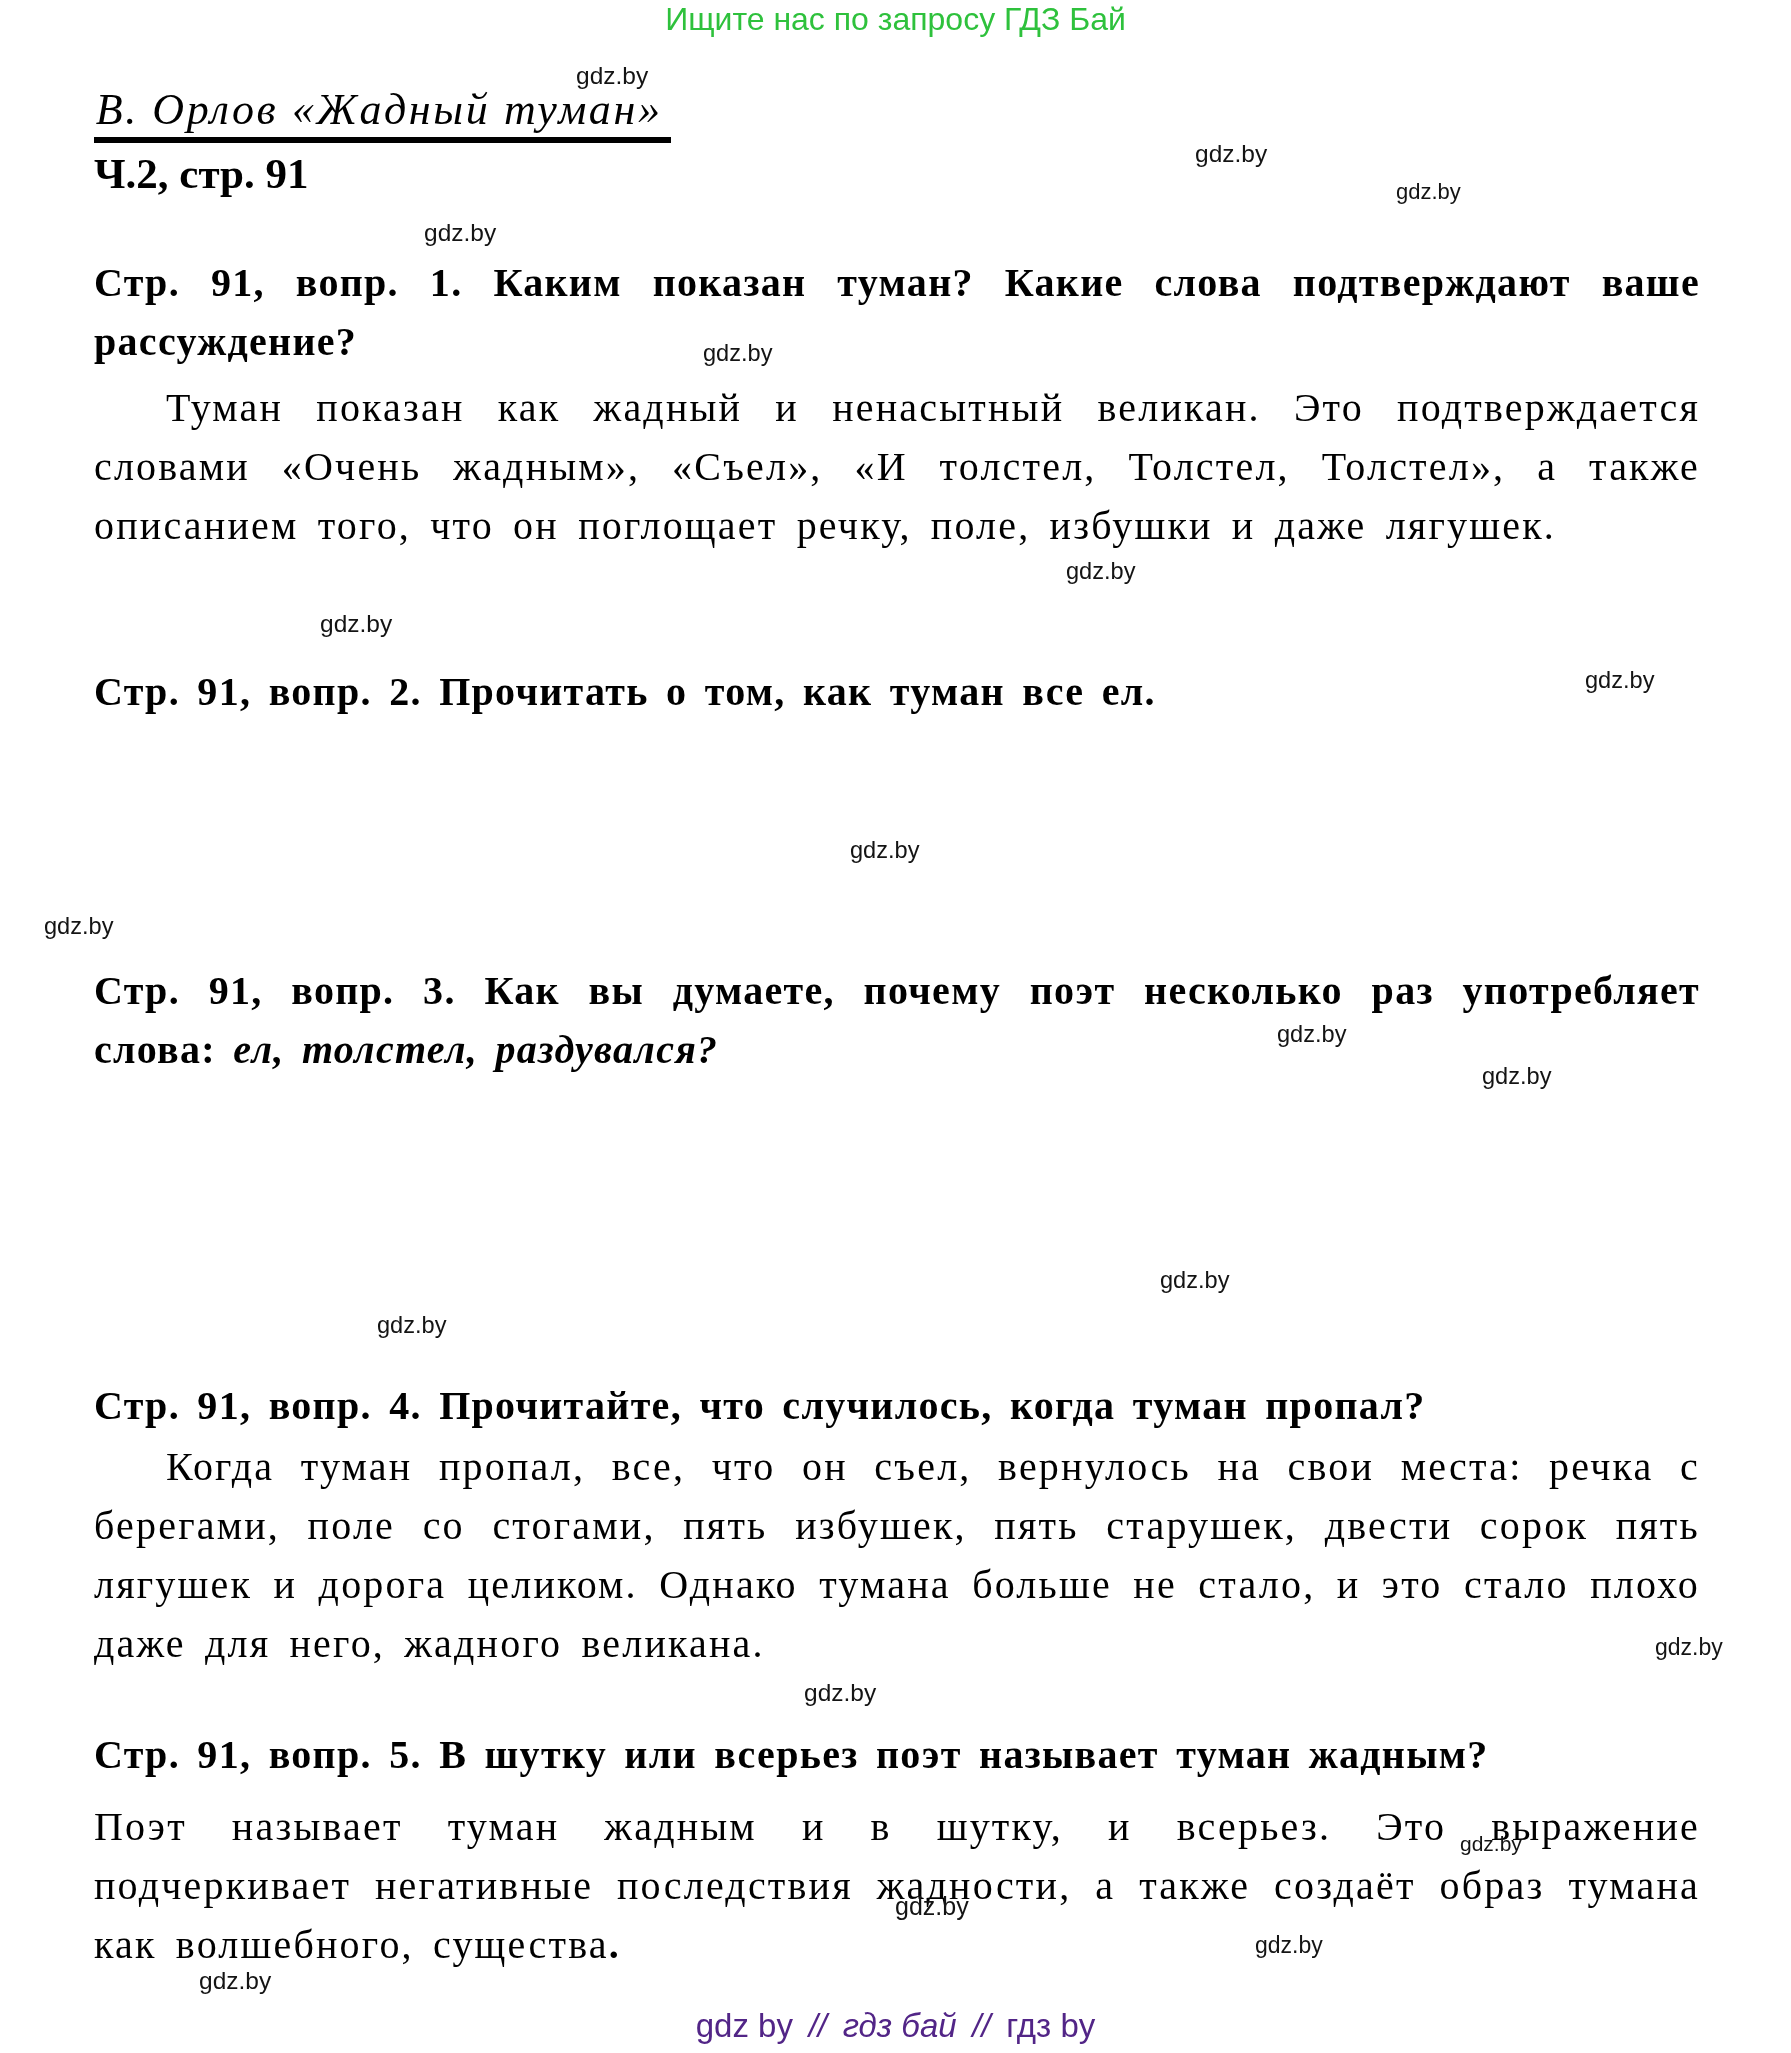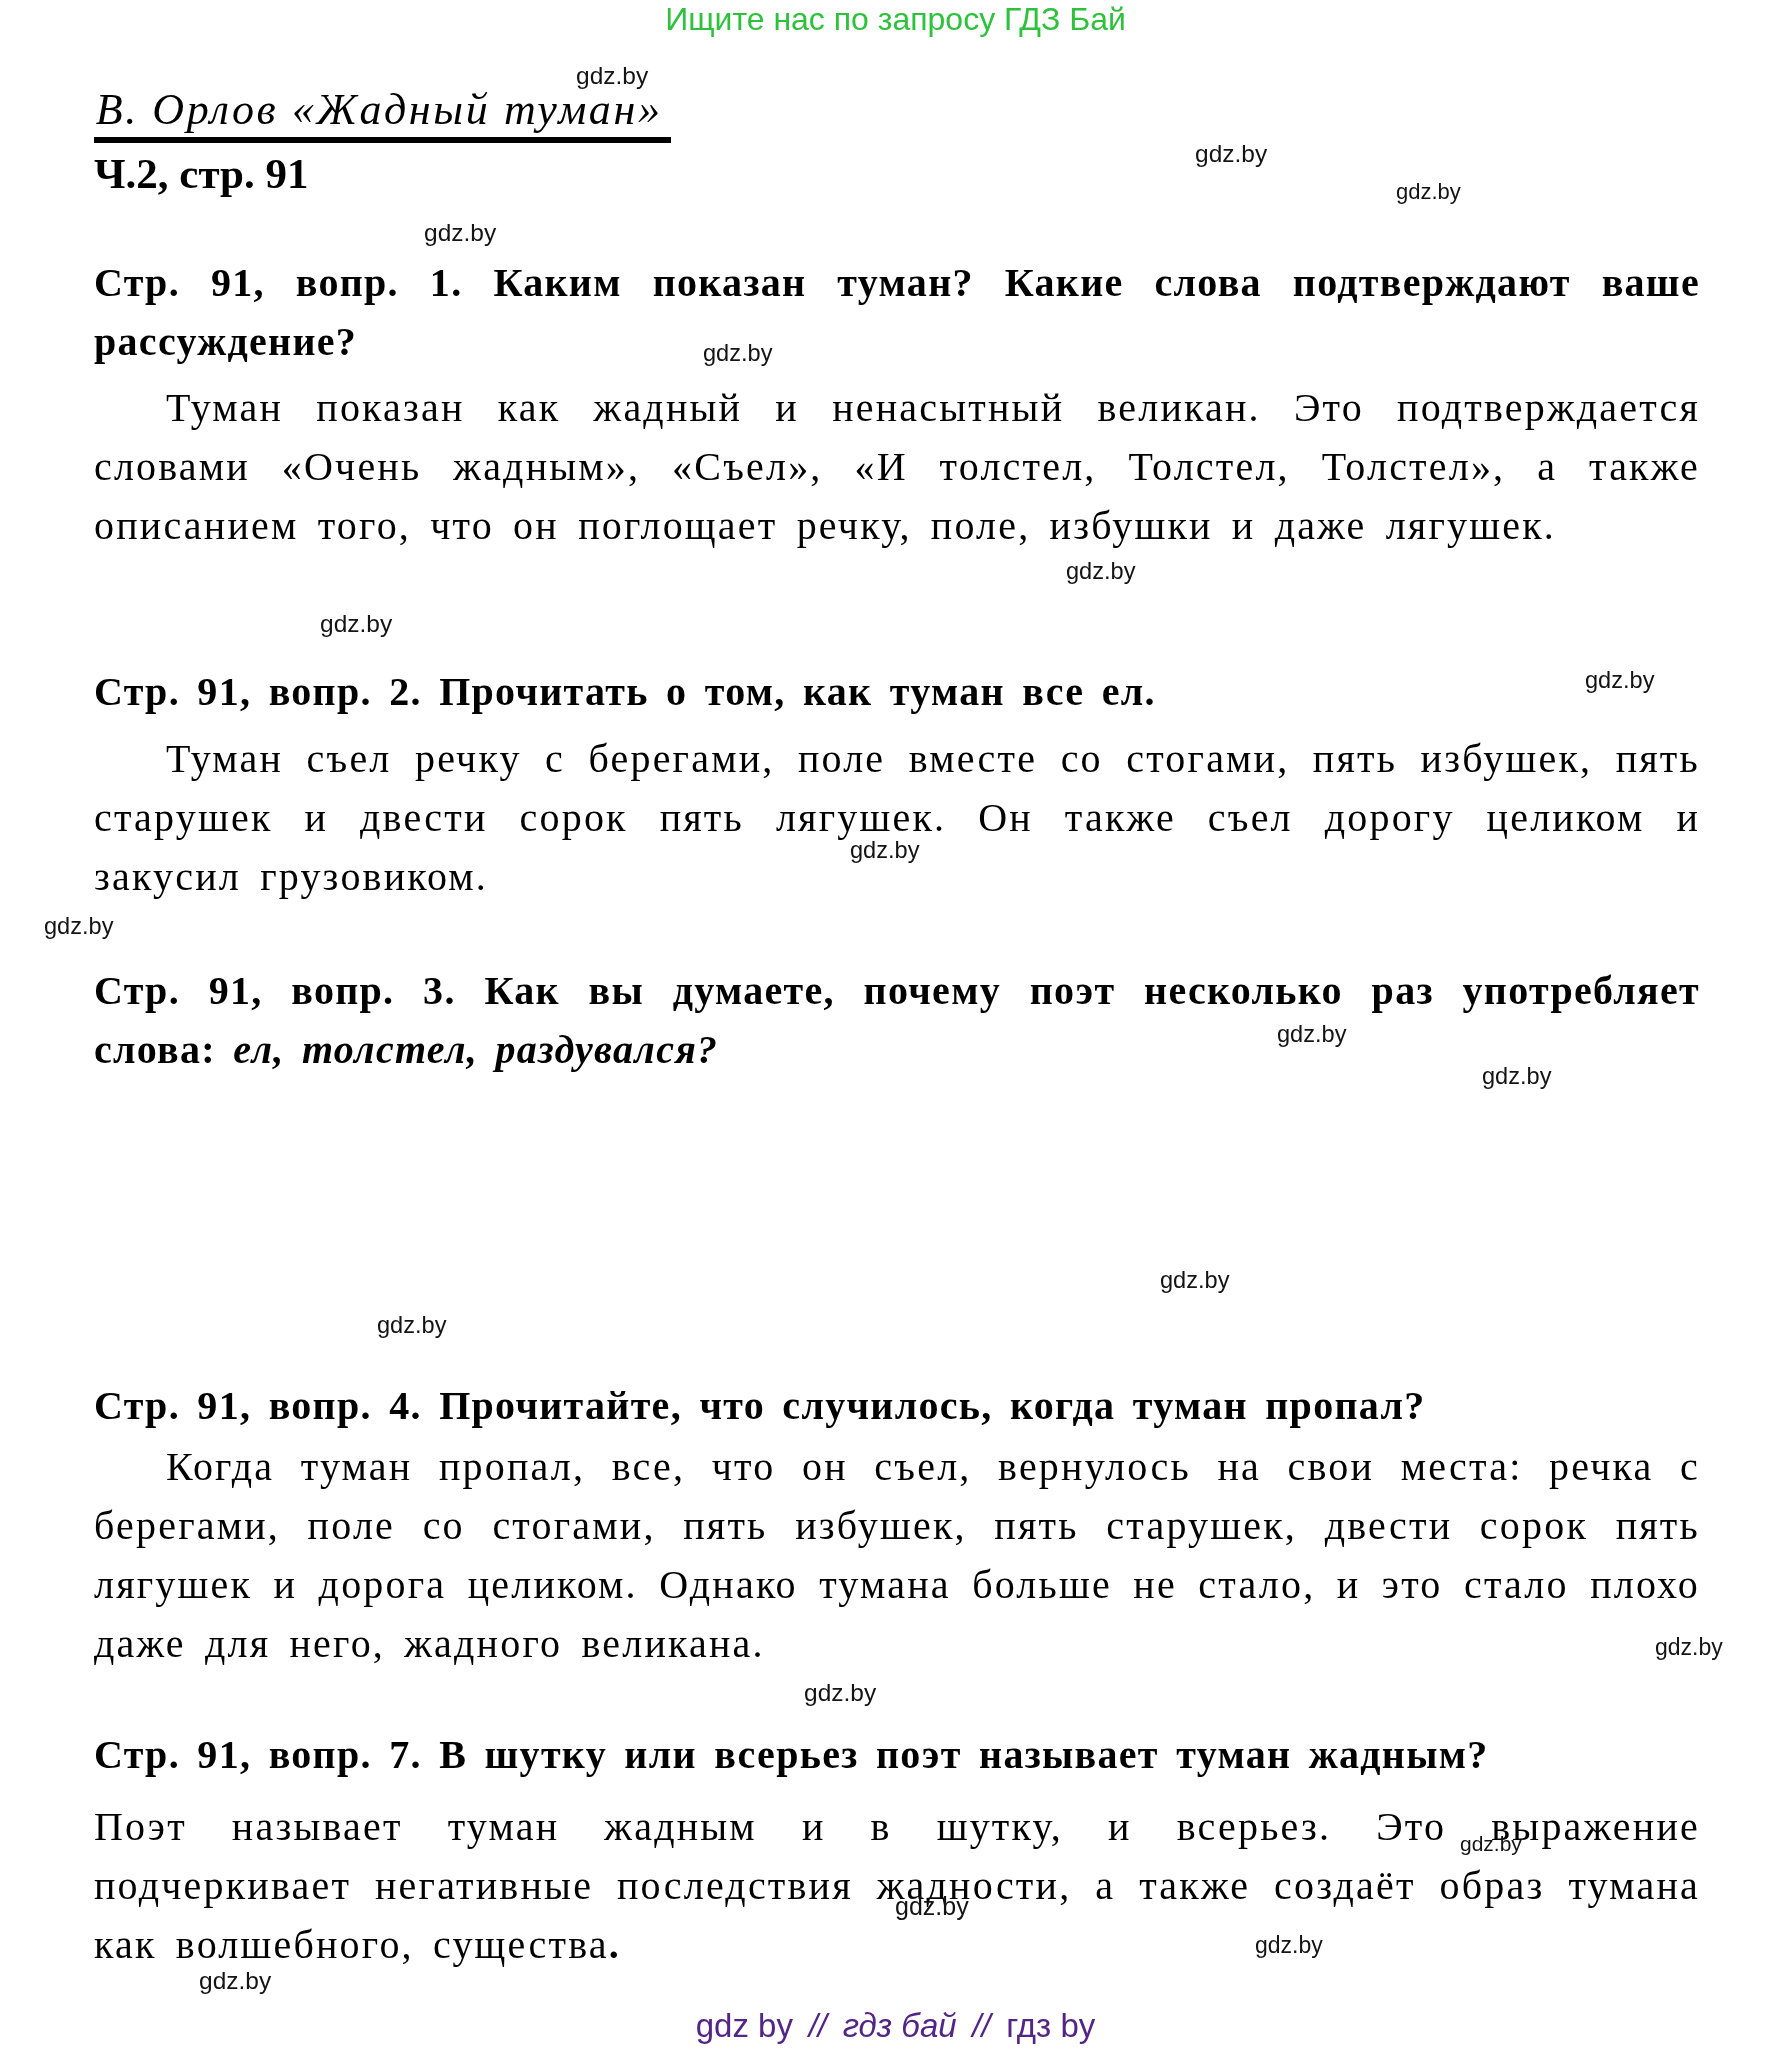--- a/index.html
+++ b/index.html
@@ -60,28 +60,27 @@
   <div class="notice" style="color: rgb(46, 193, 60);">Ищите нас по запросу ГДЗ Бай</div>
 
   <div class="title">В. Орлов «Жадный туман»</div>
 
   <div class="subtitle">Ч.2, стр. 91</div>
 
   <h2 class="q" style="top:253px"><span>Стр. 91, вопр. 1. Каким показан туман? Какие слова подтверждают ваше рассуждение?</span><span class="qi"></span></h2>
   <p class="a indent" style="top:378px"><span>Туман показан как жадный и ненасытный великан. Это подтверждается словами «Очень жадным», «Съел», «И толстел, Толстел, Толстел», а также описанием того, что он поглощает речку, поле, избушки и даже лягушек.</span><span class="bold-dot"></span></p>
 
   <h2 class="q" style="top:662px"><span>Стр. 91, вопр. 2. Прочитать о том, как туман все ел.</span><span class="qi"></span></h2>
-  <p class="a indent" style="top:729px"><span>Туман съел речку с берегами, поле вместе со стогами, пять избушек, пять старушек и двести сорок пять лягушек. Он также съел дорогу целиком и закусил грузовиком.</span><span class="bold-dot"></span></p>
 
   <h2 class="q" style="top:961px"><span>Стр. 91, вопр. 3. Как вы думаете, почему поэт несколько раз употребляет слова: </span><span class="qi">ел, толстел, раздувался?</span></h2>
 
   <h2 class="q" style="top:1376px"><span>Стр. 91, вопр. 4. Прочитайте, что случилось, когда туман пропал?</span><span class="qi"></span></h2>
   <p class="a indent" style="top:1437px"><span>Когда туман пропал, все, что он съел, вернулось на свои места: речка с берегами, поле со стогами, пять избушек, пять старушек, двести сорок пять лягушек и дорога целиком. Однако тумана больше не стало, и это стало плохо даже для него, жадного великана.</span><span class="bold-dot"></span></p>
 
-  <h2 class="q" style="top:1725px"><span>Стр. 91, вопр. 7. В шутку или всерьез поэт называет туман жадным?</span><span class="qi"></span></h2>
+  <h2 class="q" style="top:1725px"><span>Стр. 91, вопр. 5. В шутку или всерьез поэт называет туман жадным?</span><span class="qi"></span></h2>
   <p class="a" style="top:1797px"><span>Поэт называет туман жадным и в шутку, и всерьез. Это выражение подчеркивает негативные последствия жадности, а также создаёт образ тумана как волшебного, существа</span><span class="bold-dot">.</span></p>
 
   <div>
       <div class="wm" style="left: 576px; top: 63px; font-size: 24.5px;">gdz.by</div>
       <div class="wm" style="left: 1195px; top: 141px; font-size: 24.5px;">gdz.by</div>
       <div class="wm" style="left: 1396px; top: 180px; font-size: 22px;">gdz.by</div>
       <div class="wm" style="left: 424px; top: 220px; font-size: 24.5px;">gdz.by</div>
       <div class="wm" style="left: 703px; top: 341px; font-size: 23.6px;">gdz.by</div>
       <div class="wm" style="left: 1066px; top: 559px; font-size: 23.6px;">gdz.by</div>
       <div class="wm" style="left: 320px; top: 611px; font-size: 24.5px;">gdz.by</div>

